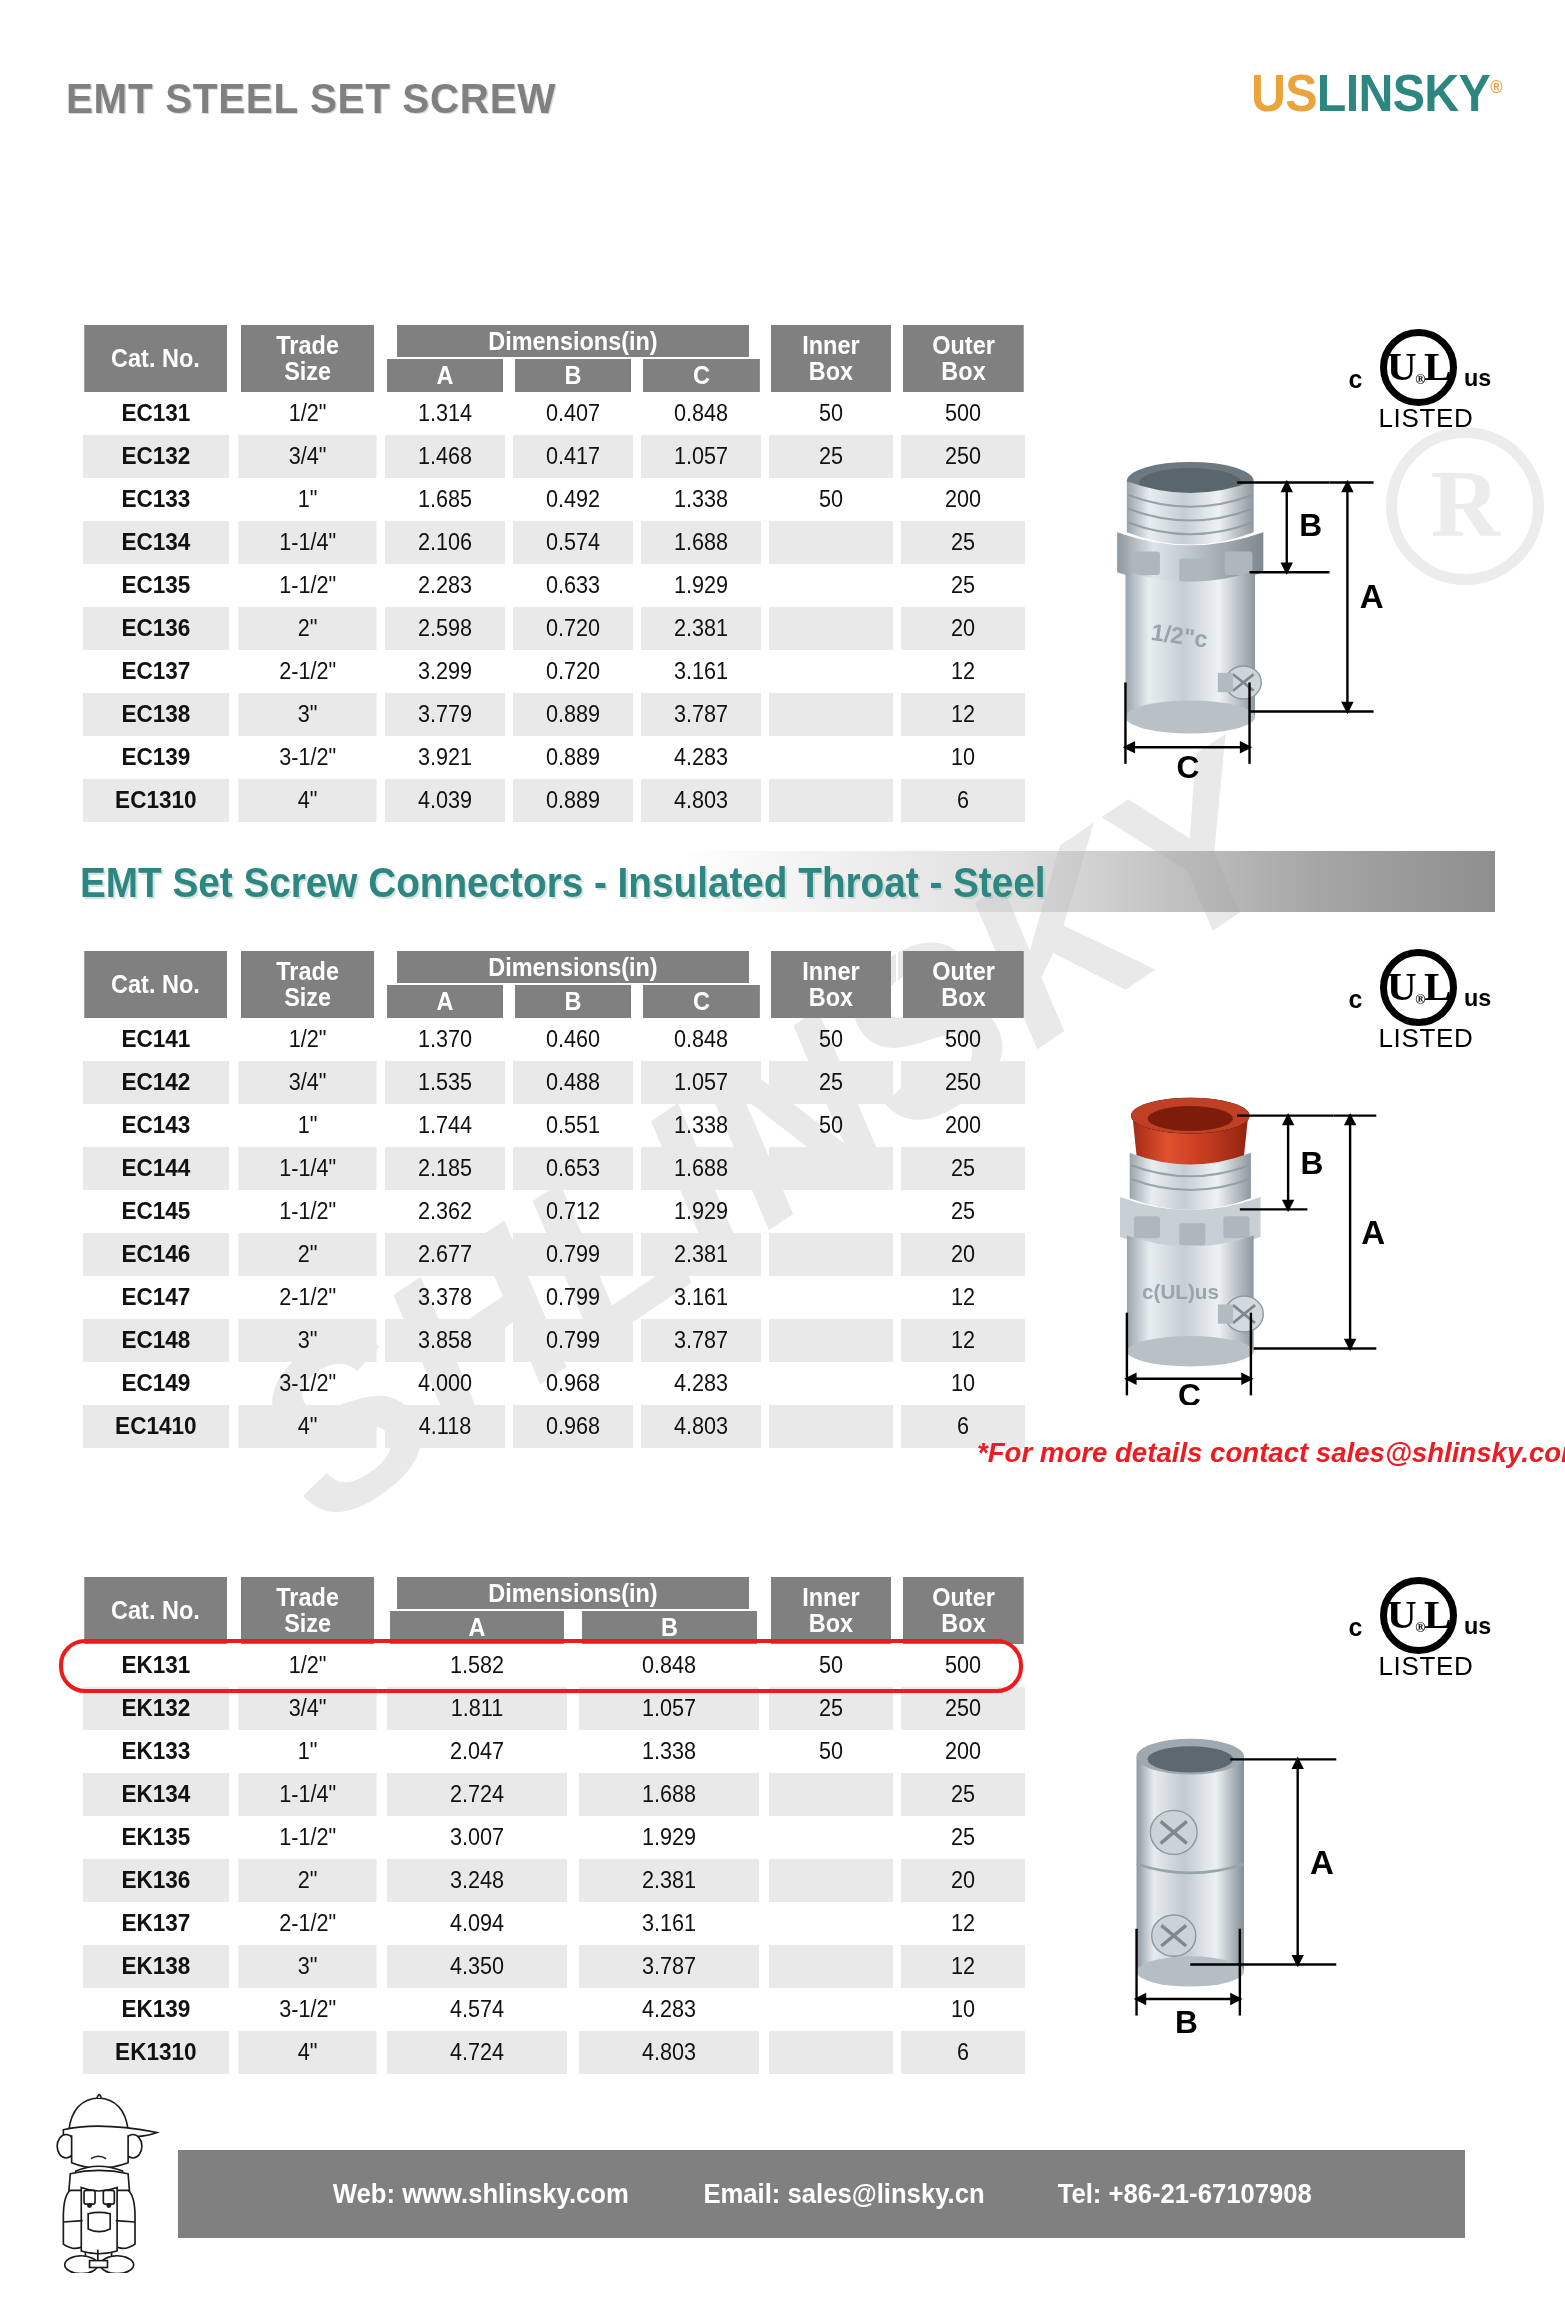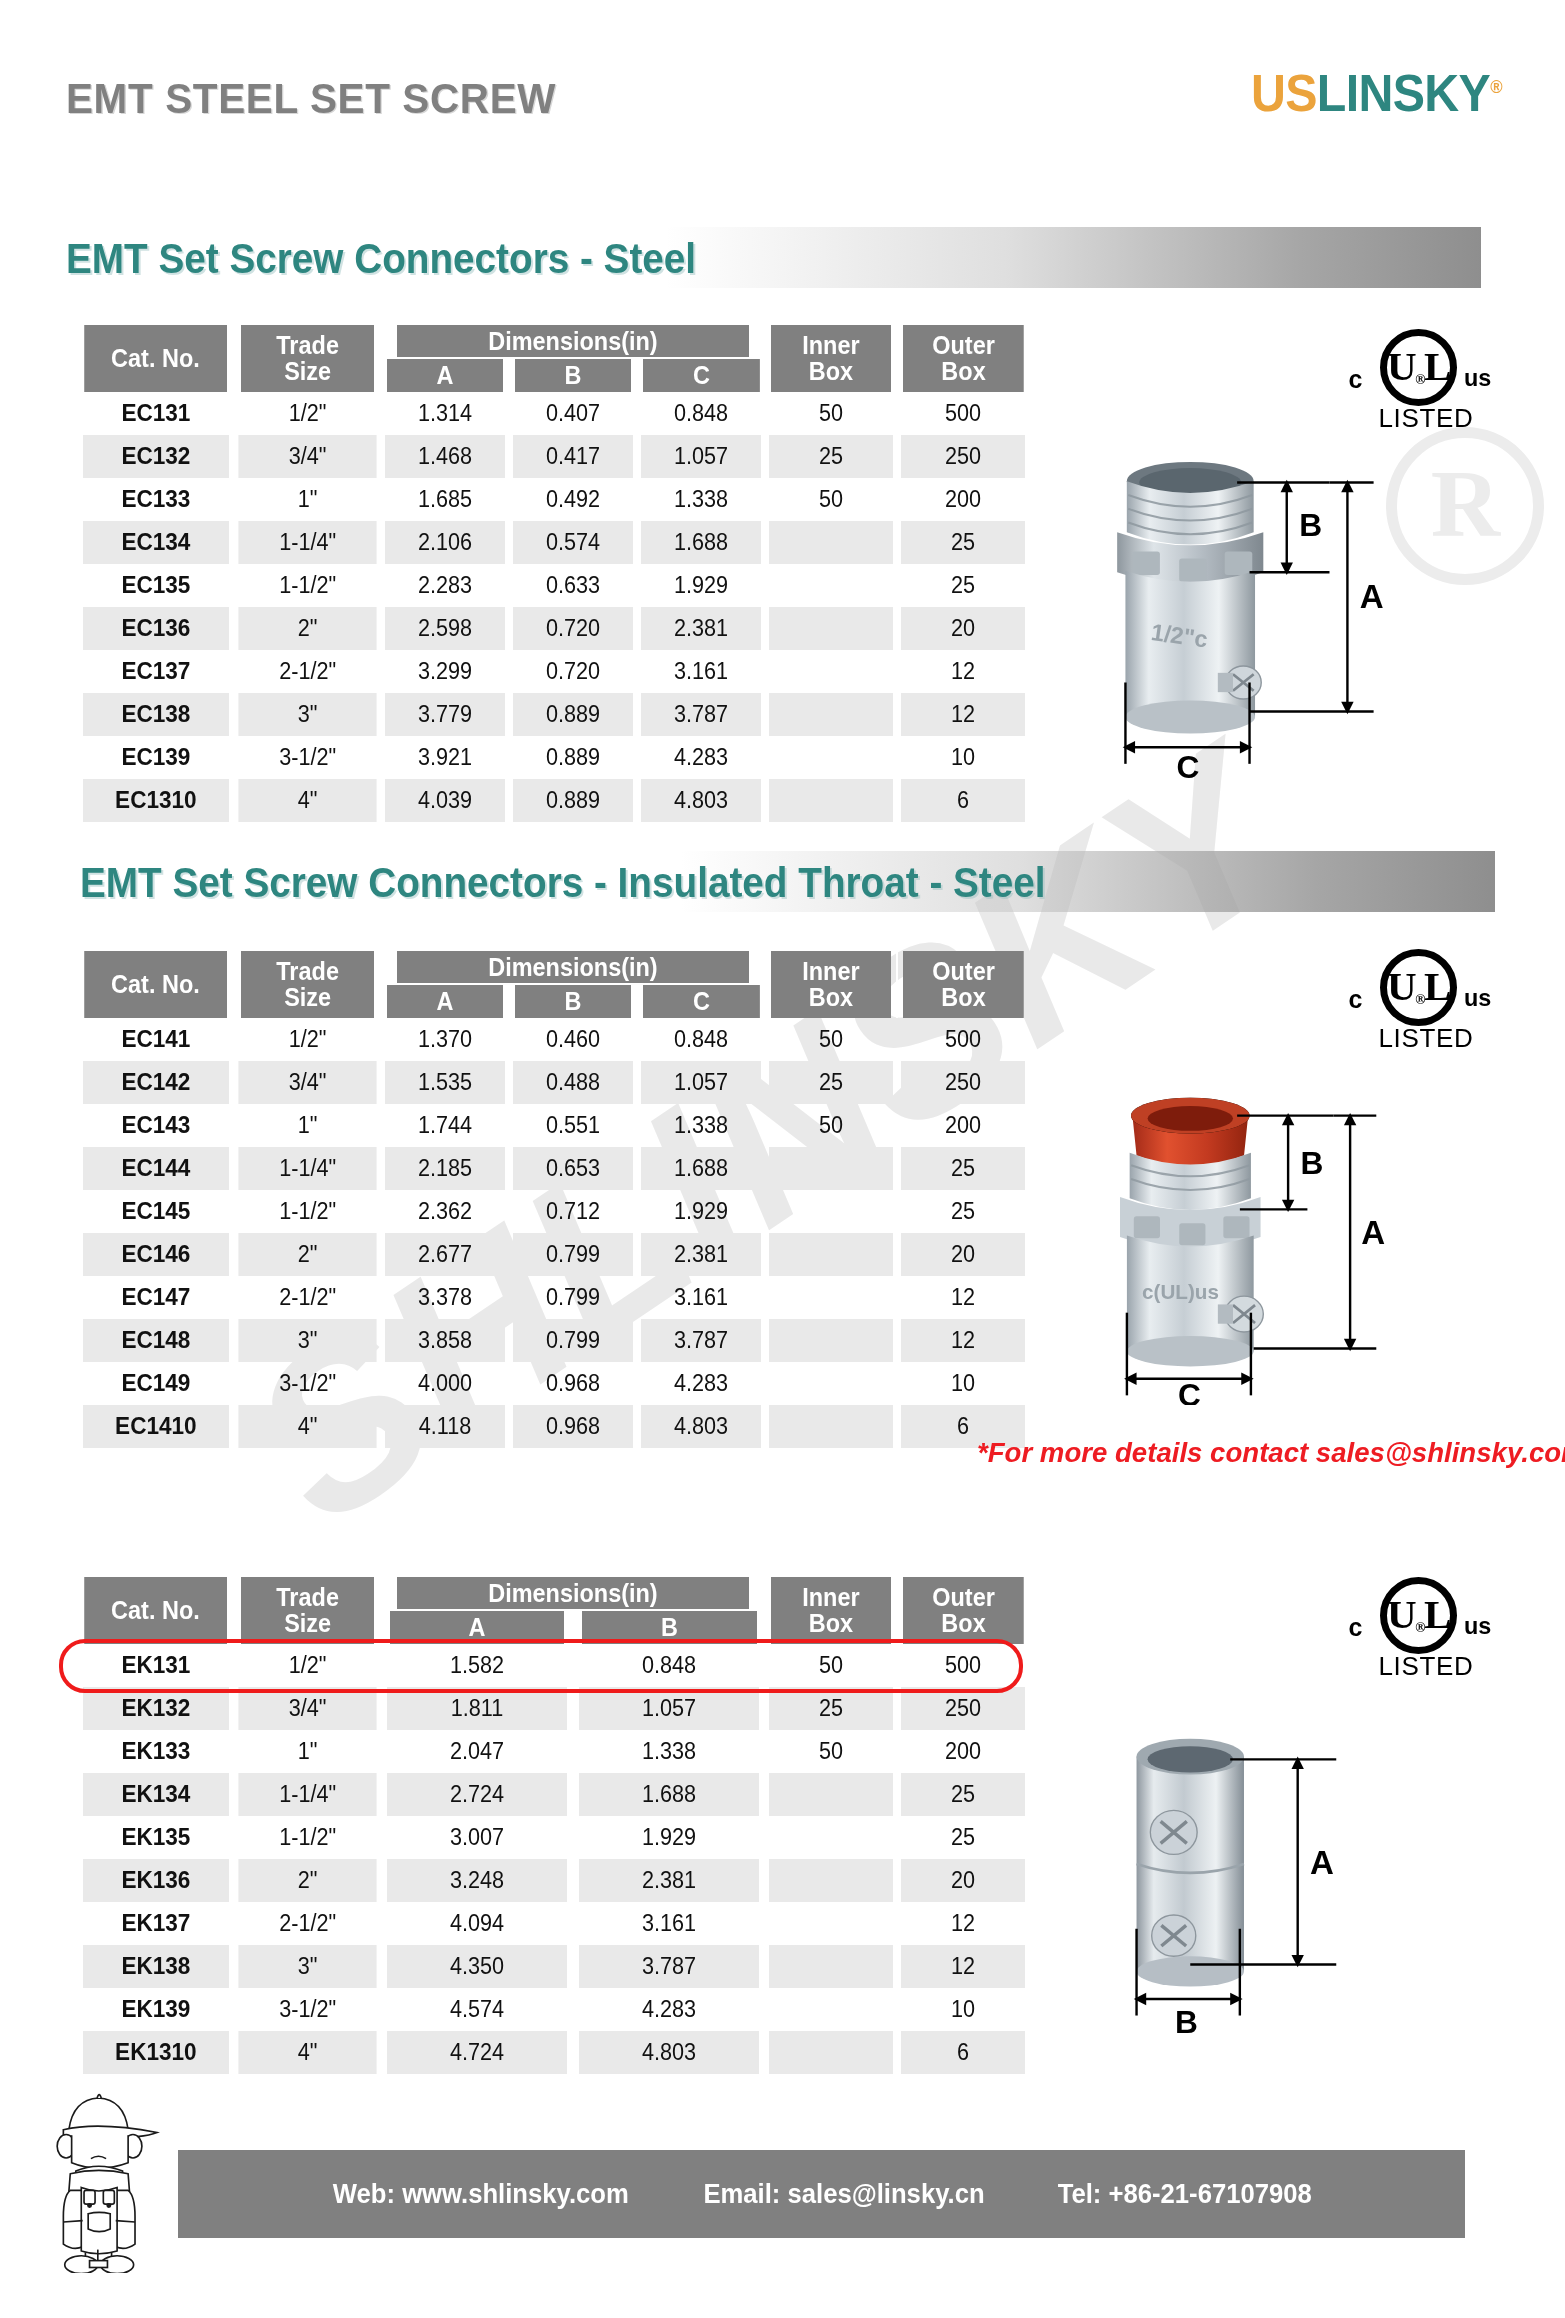--- a/index.html
+++ b/index.html
@@ -179,23 +179,20 @@
   <div class="watermark">
     <div class="wm-txt wm1">SHLINSKY</div>
     <div class="wm-reg"></div>
   </div>
 
   <div class="pg-title">EMT STEEL SET SCREW</div>
   <div class="logo">
     <span class="us">US</span><span class="linsky">LINSKY</span><span class="reg">®</span>
   </div>
 
-  <div class="sec-head" style="top:227px;">
-    <div class="txt">EMT Set Screw Connectors - Steel</div>
-  </div>
 
   <table class="tbl" style="top:325px;">
     <thead>
       <tr>
         <th rowspan="2" class="w-cat">Cat. No.</th>
         <th rowspan="2" class="w-trade"><span>Trade</span><br><span>Size</span></th>
         <th colspan="3">Dimensions(in)</th>
         <th rowspan="2" class="w-box"><span>Inner</span><br><span>Box</span></th>
         <th rowspan="2" class="w-box"><span>Outer</span><br><span>Box</span></th>
       </tr>

